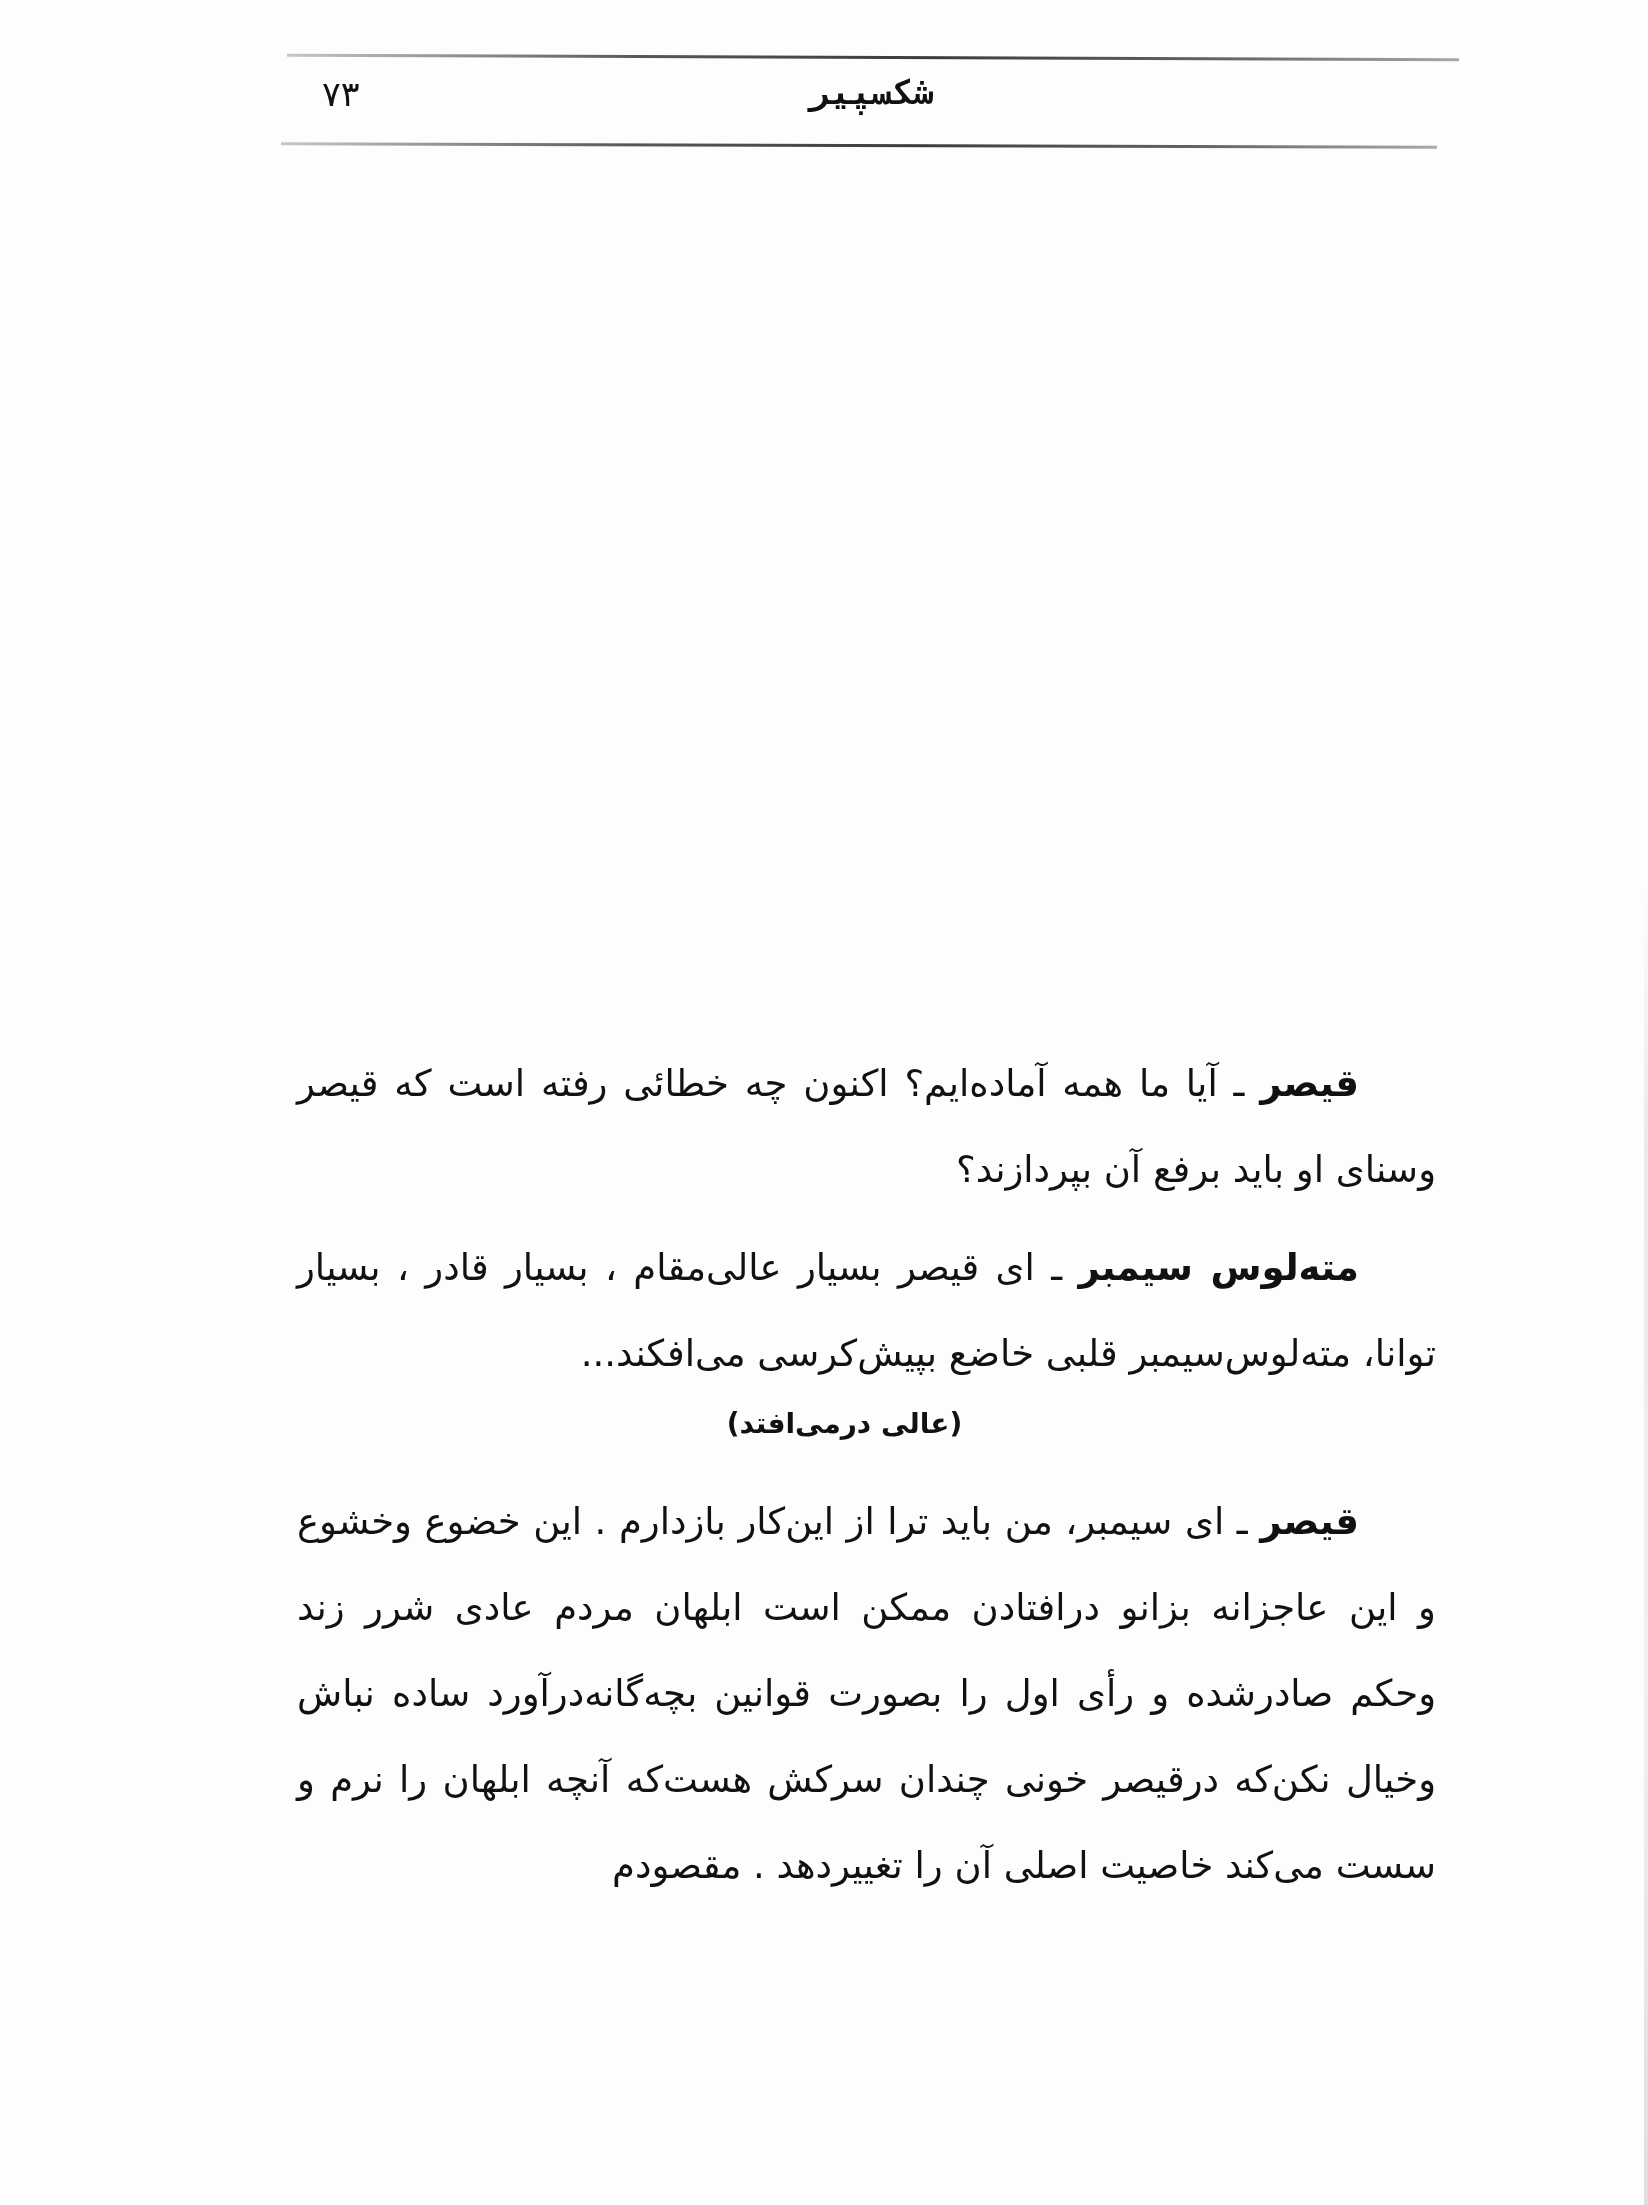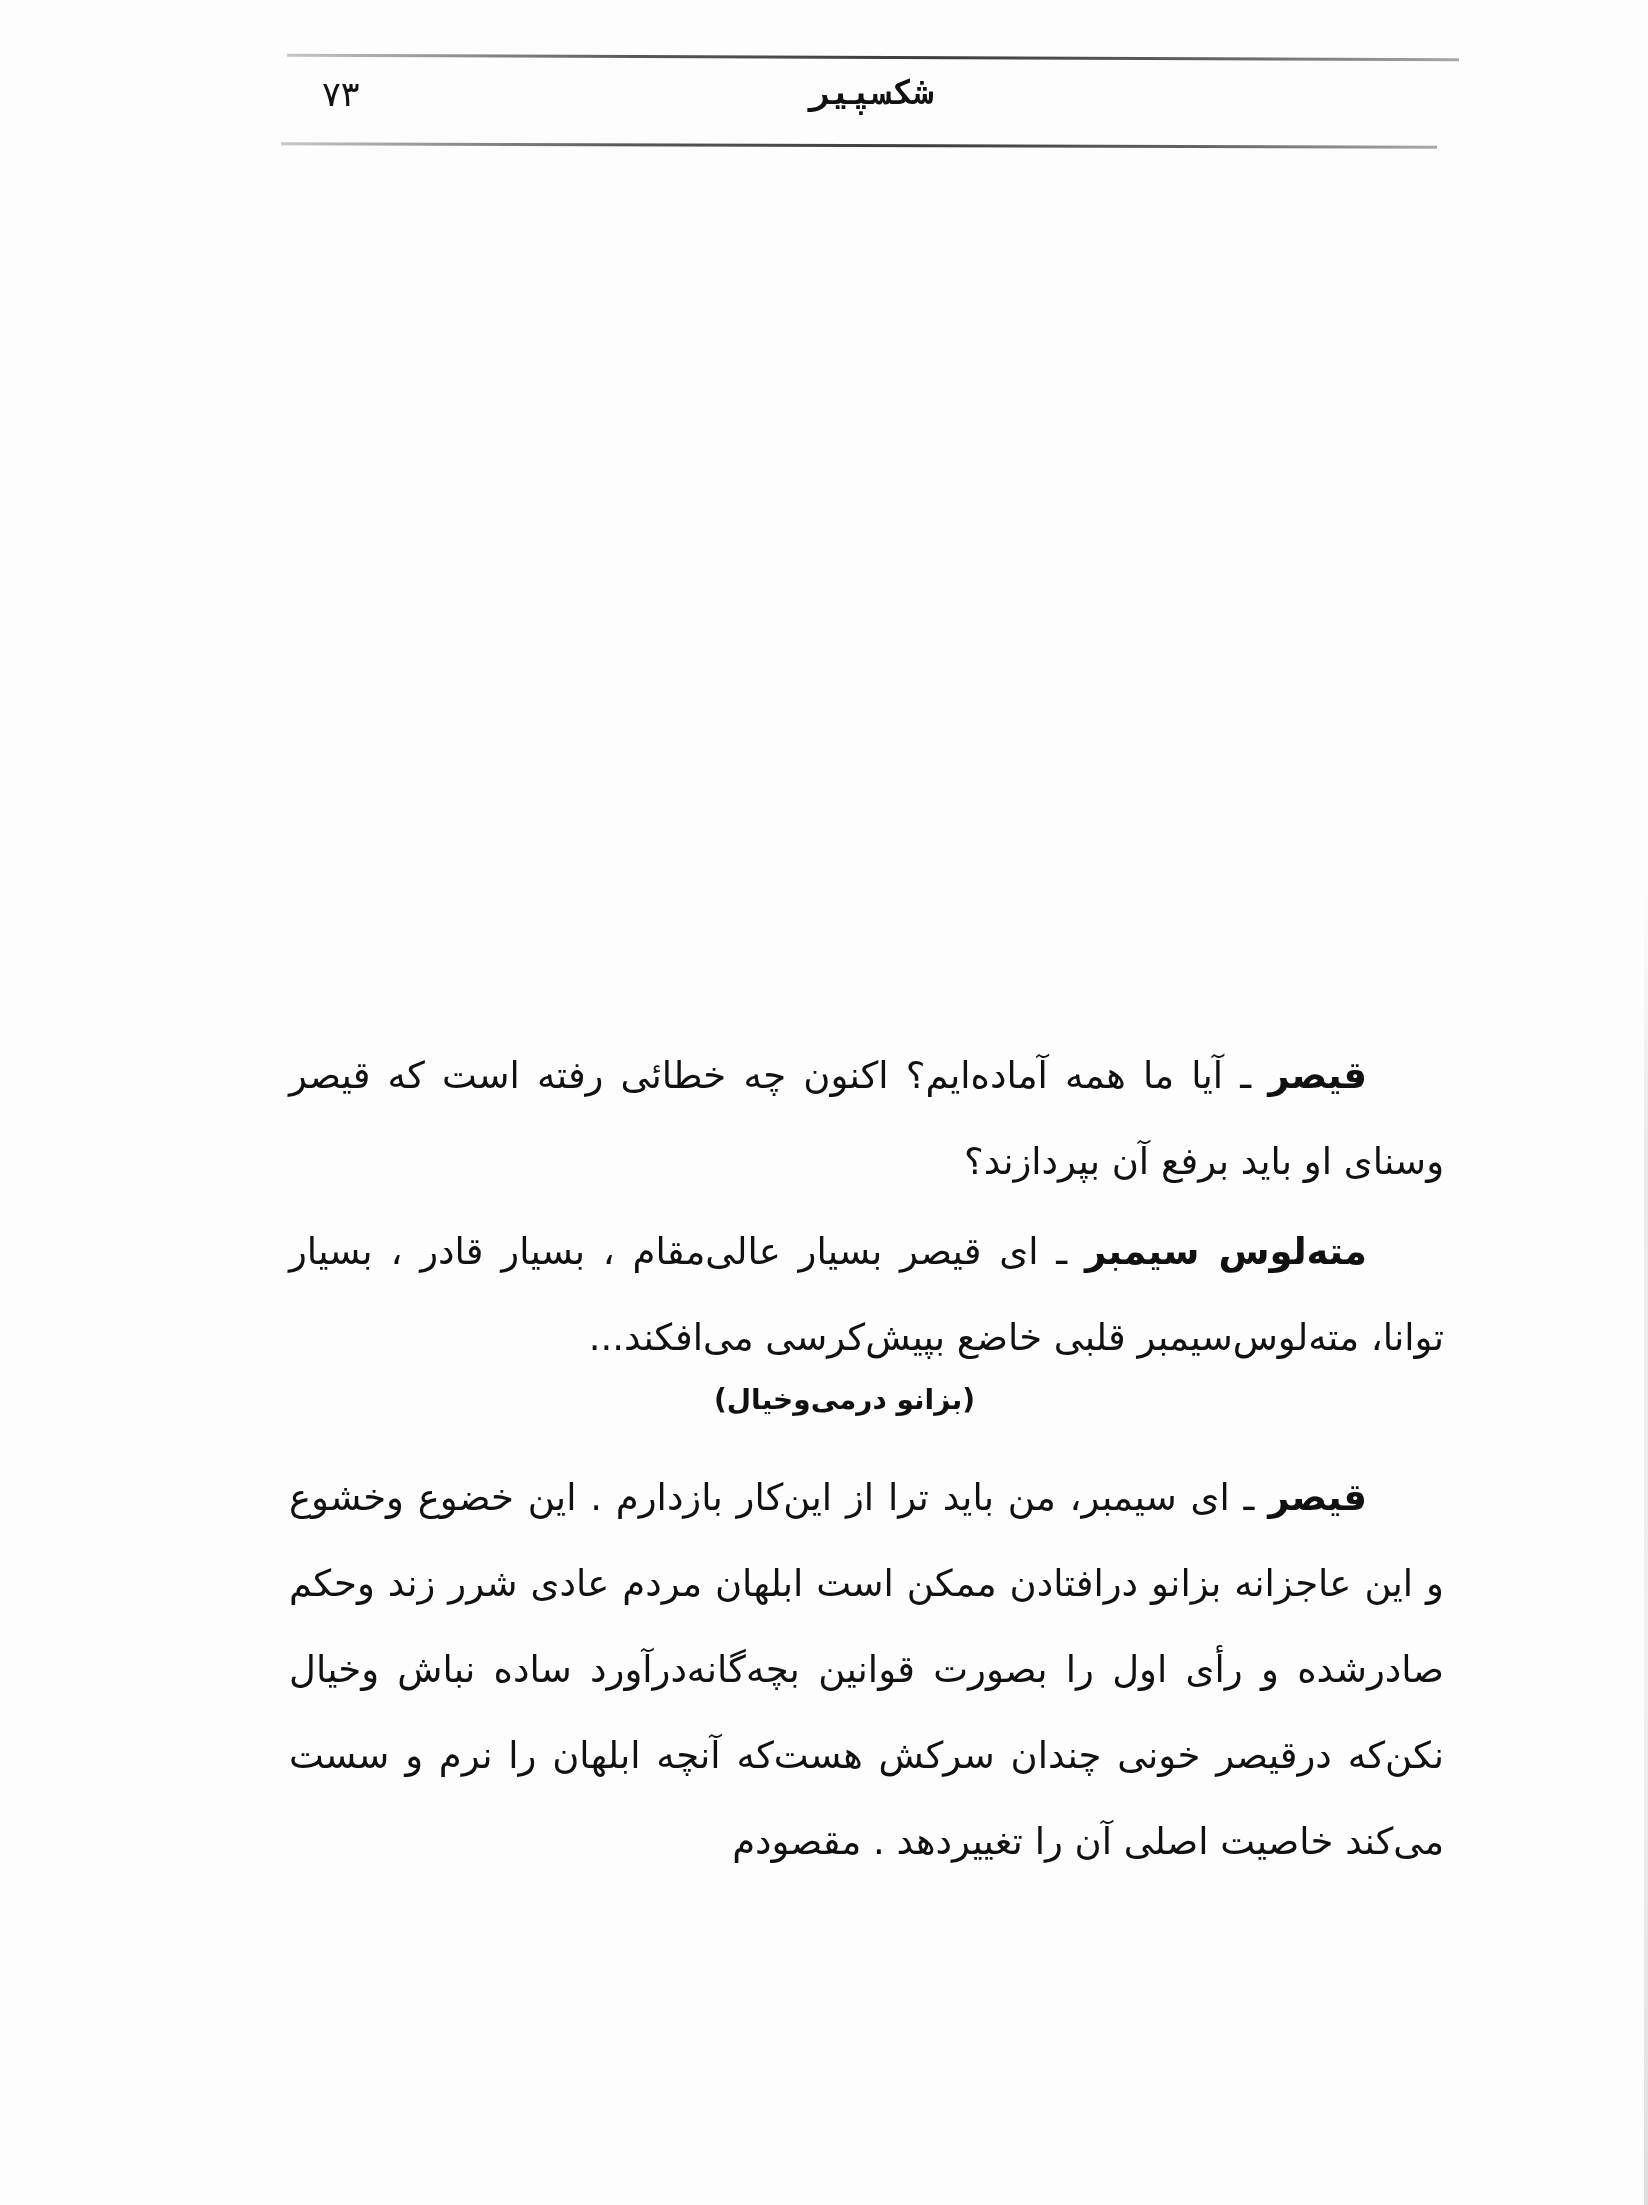--- a/index.html
+++ b/index.html
@@ -59,21 +59,21 @@
       position: absolute;
       top: 1029px;
       left: 285px;
       width: 1163px;
       font-size: 37px;
       line-height: 86px;
       text-align: justify;
       text-align-last: right;
     }
     .para {
-      margin: 4px;
+      margin: 12px;
       text-indent: 77px;
     }
     .speaker {
       font-weight: bold;
     }
     .stage {
       text-align: center;
       text-align-last: center;
       font-size: 28px;
       line-height: 44px;
@@ -112,21 +112,21 @@
 
     <p class="para">
       <span class="speaker">قیصر</span><span> ـ </span><span>آیا ما همه آماده‌ایم؟ اکنون چه خطائی رفته است که قیصر وسنای او باید برفع آن بپردازند؟</span>
     </p>
 
     <p class="para">
       <span class="speaker">مته‌لوس سیمبر</span><span> ـ </span><span>ای قیصر بسیار عالی‌مقام ، بسیار قادر ، بسیار توانا، مته‌لوس‌سیمبر قلبی خاضع بپیش‌کرسی می‌افکند...</span>
     </p>
 
     <p class="stage">
-      <span class="stage-inner">(بزانو درمی‌وخیال)</span>
+      <span class="stage-inner">(عالی درمی‌افتد)</span>
     </p>
 
     <p class="para">
       <span class="speaker">قیصر</span><span> ـ </span><span>ای سیمبر، من باید ترا از این‌کار بازدارم . این خضوع وخشوع و این عاجزانه بزانو درافتادن ممکن است ابلهان مردم عادی شرر زند وحکم صادرشده و رأی اول را بصورت قوانین بچه‌گانه‌درآورد ساده نباش وخیال نکن‌که درقیصر خونی چندان سرکش هست‌که آنچه ابلهان را نرم و سست می‌کند خاصیت اصلی آن را تغییردهد . مقصودم</span>
     </p>
 
   </div>
 
   <div class="scan-edge"></div>
 </div>

